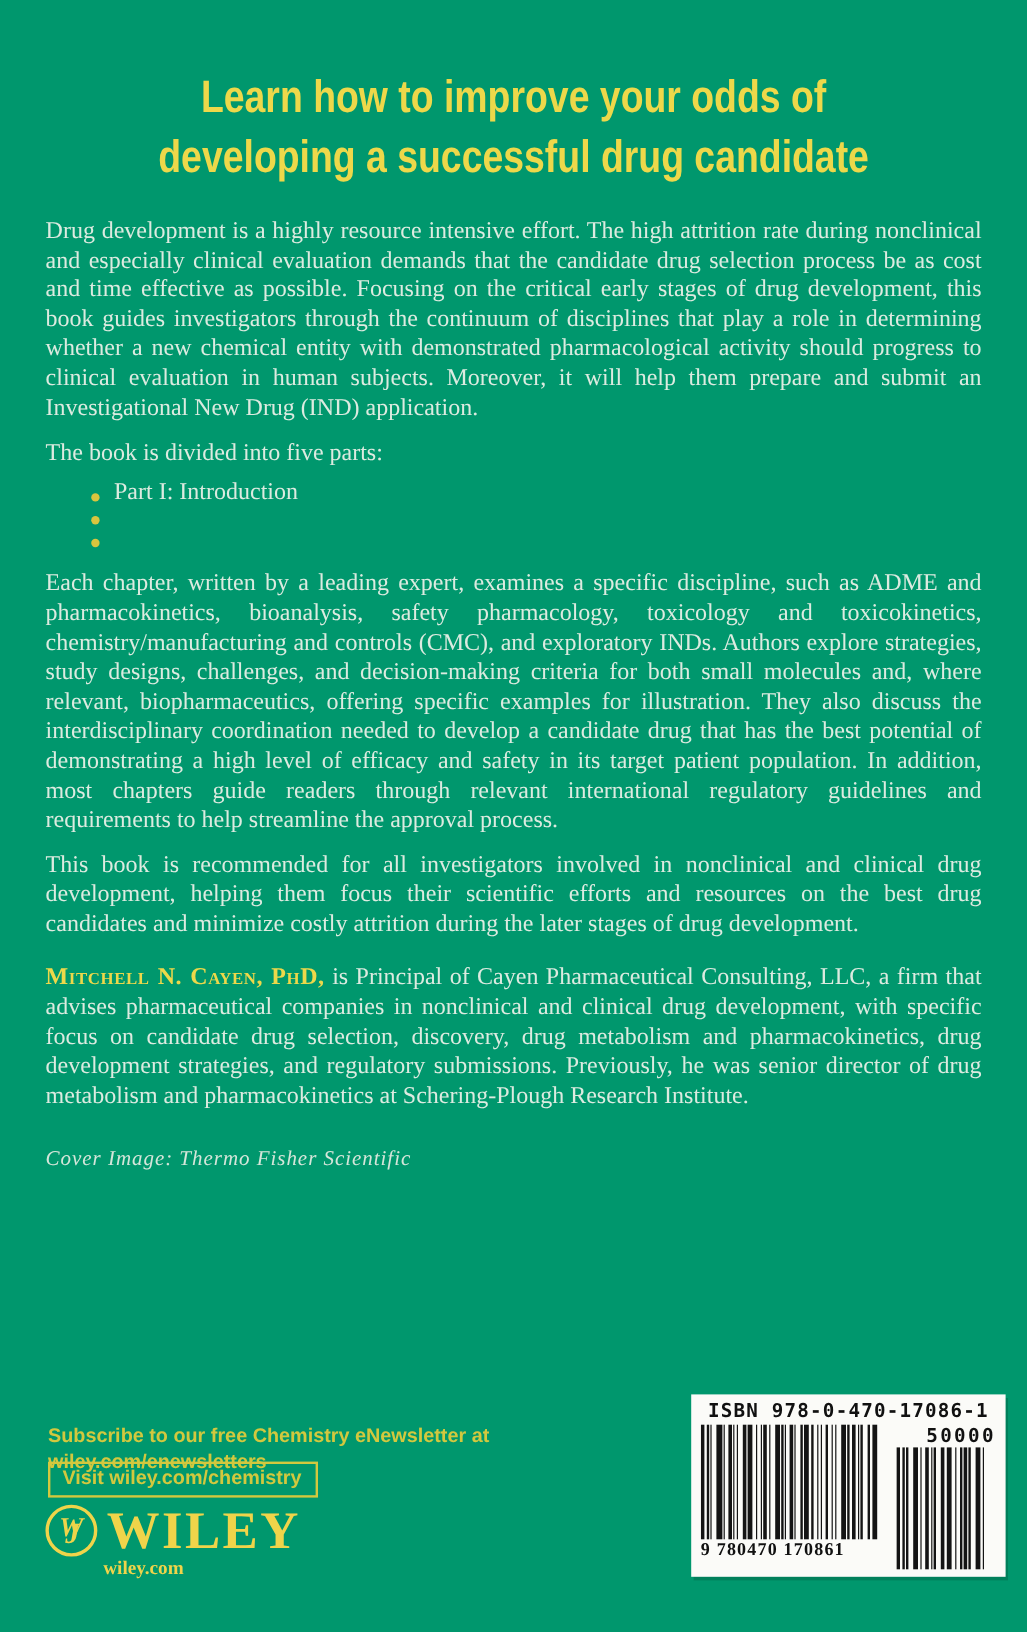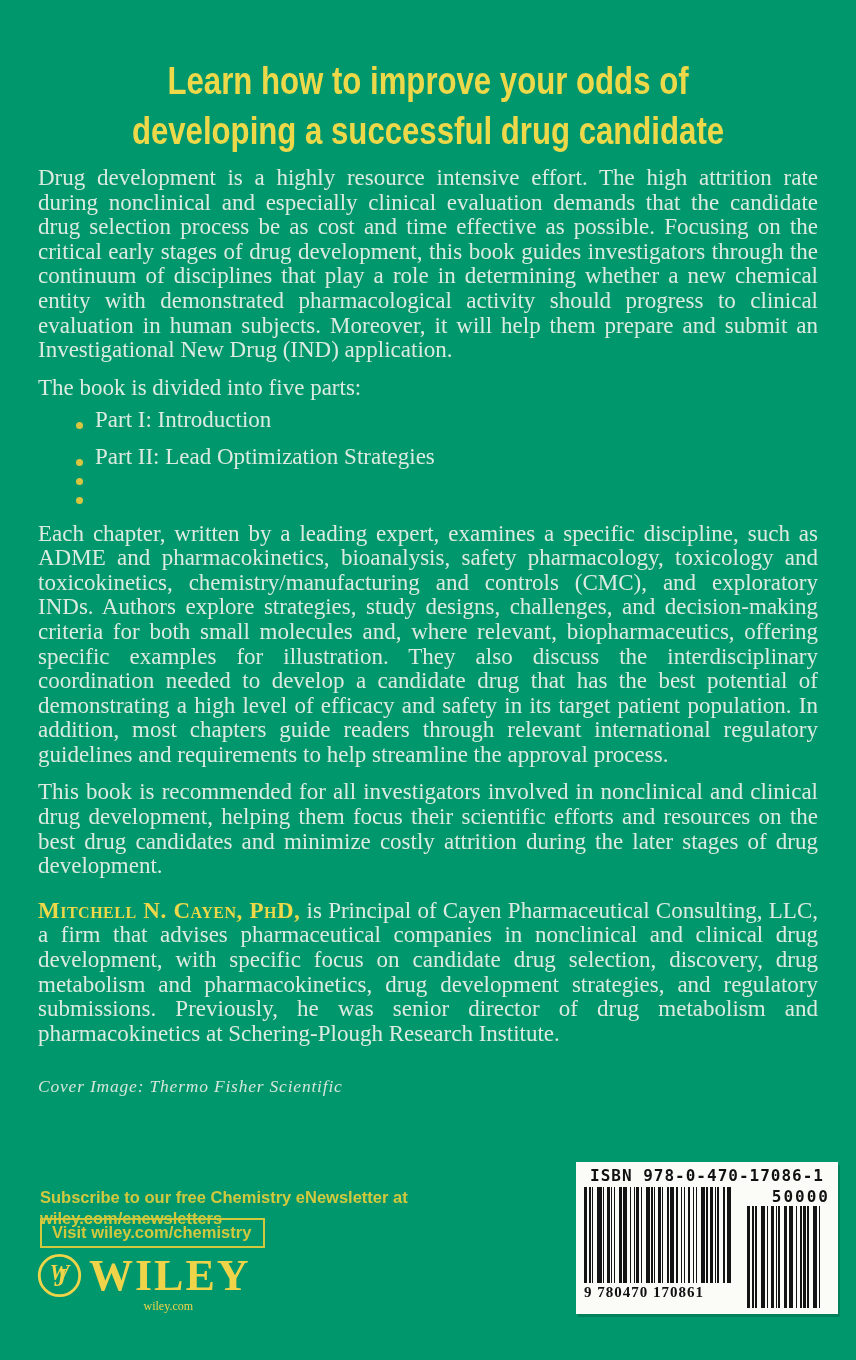--- a/index.html
+++ b/index.html
@@ -21,23 +21,23 @@
     line-height:50px;
   }
   .headline .hline{
     display:block;
     transform:scaleX(0.82);
     transform-origin:50% 50%;
     white-space:nowrap;
   }
   
   .body-copy{
-    margin:10px 38px 0 38px;
+    margin:24px 38px 0 38px;
     color:#DCEBE0;
-    font-size:23px;
+    font-size:20px;
     line-height:24.6px;
   }
   .body-copy p{
     margin:0 0 13px 0;
     text-align:justify;
   }
   .parts-intro{margin-bottom:6px !important; text-align:left !important;}
   ul.parts{
     list-style:none;
     margin:0 0 14px 0;
@@ -96,23 +96,23 @@
   .wiley-colophon{width:47px;height:47px;margin-right:6px;flex:0 0 auto;}
   .wiley-word{
     font-family:"Liberation Serif", serif;
     font-weight:bold;
     font-size:44px;
     letter-spacing:2px;
     line-height:44px;
   }
   .wiley-url{
     font-family:"Liberation Serif", serif;
-    font-weight:normal;
-    font-size:12px;
-    text-align:center;
+    font-weight:bold;
+    font-size:16px;
+    text-align:left;
     margin-left:50px;
     margin-top:0px;
   }
   
   .barcode-box{
     position:absolute;left:576px;top:1162px;
     width:262px;height:152px;
     background:#FBFBF8;
     box-shadow:2px 3px 0 rgba(0,60,40,0.25);
     box-sizing:border-box;
@@ -164,24 +164,20 @@
 
   <div class="body-copy">
     <p>Drug development is a highly resource intensive effort. The high attrition rate during nonclinical and especially clinical evaluation demands that the candidate drug selection process be as cost and time effective as possible. Focusing on the critical early stages of drug development, this book guides investigators through the continuum of disciplines that play a role in determining whether a new chemical entity with demonstrated pharmacological activity should progress to clinical evaluation in human subjects. Moreover, it will help them prepare and submit an Investigational New Drug (IND) application.</p>
 
     <p class="parts-intro">The book is divided into five parts:</p>
 
     <ul class="parts">
       <li>
         <span class="bullet-dot"></span>
         <span>Part I: Introduction</span>
-      </li>
-      <li>
-        <span class="bullet-dot"></span>
-        <span>Part II: Lead Optimization Strategies</span>
       </li>
       <li>
         <span class="bullet-dot"></span>
       </li>
       <li>
         <span class="bullet-dot"></span>
       </li>
     </ul>
 
     <p>Each chapter, written by a leading expert, examines a specific discipline, such as ADME and pharmacokinetics, bioanalysis, safety pharmacology, toxicology and toxicokinetics, chemistry/manufacturing and controls (CMC), and exploratory INDs. Authors explore strategies, study designs, challenges, and decision-making criteria for both small molecules and, where relevant, biopharmaceutics, offering specific examples for illustration. They also discuss the interdisciplinary coordination needed to develop a candidate drug that has the best potential of demonstrating a high level of efficacy and safety in its target patient population. In addition, most chapters guide readers through relevant international regulatory guidelines and requirements to help streamline the approval process.</p>

